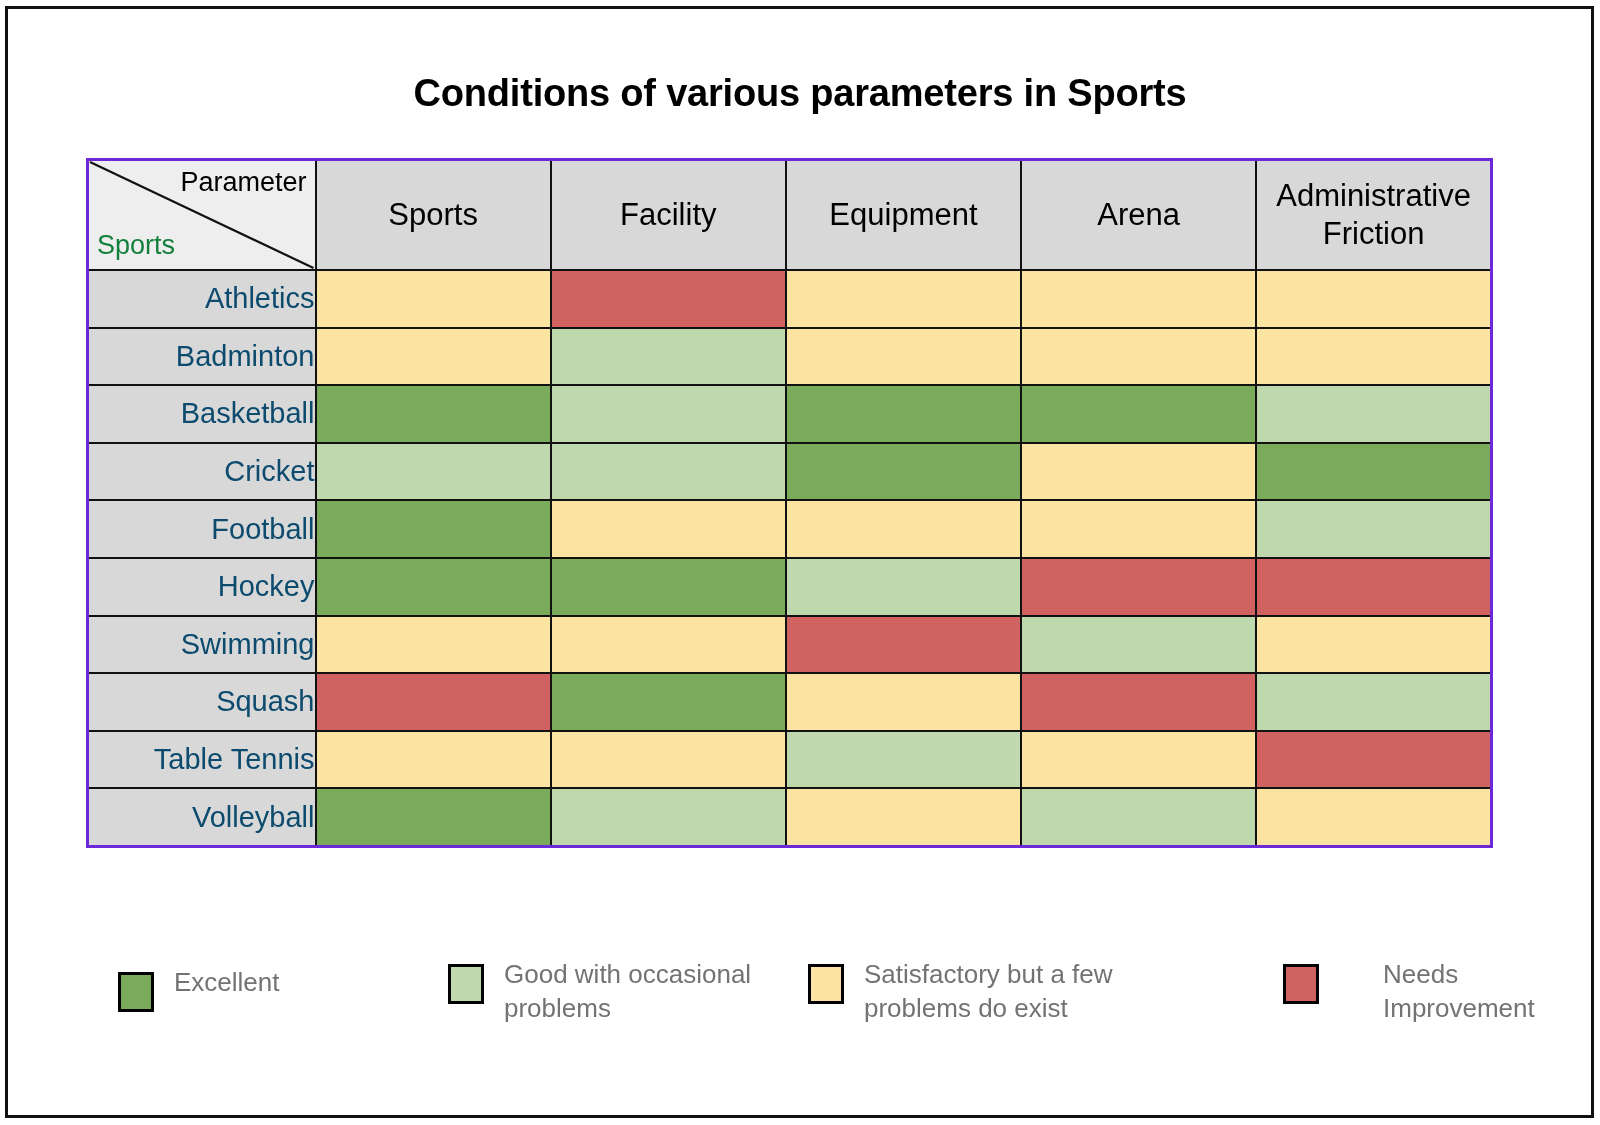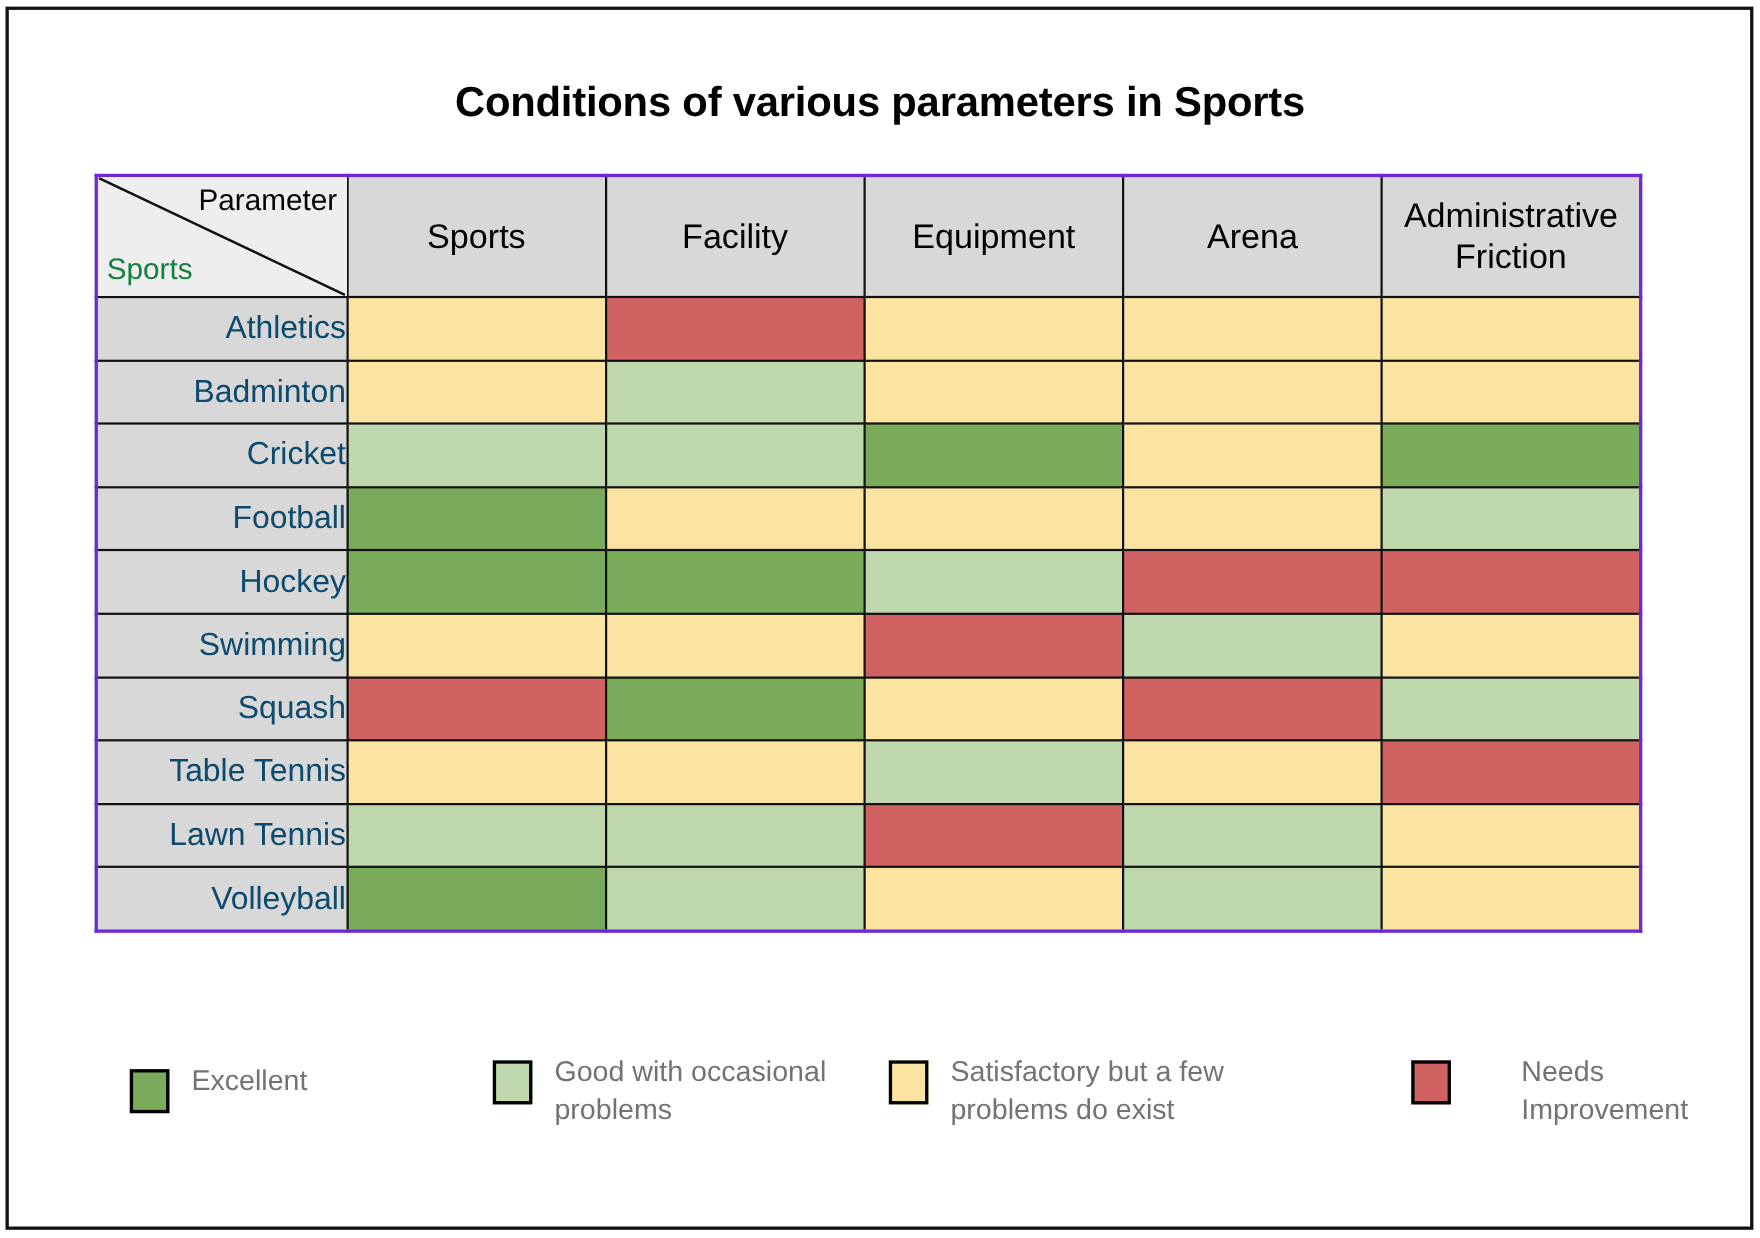--- a/index.html
+++ b/index.html
@@ -214,20 +214,28 @@
           </tr>
           <tr>
             <td class="rowhead">Badminton</td>
             <td class="cell s-satisfactory" title="Badminton / Coach: Satisfactory but a few problems do exist"></td>
             <td class="cell s-good" title="Badminton / Facility: Good with occasional problems"></td>
             <td class="cell s-satisfactory" title="Badminton / Equipment: Satisfactory but a few problems do exist"></td>
             <td class="cell s-satisfactory" title="Badminton / Arena: Satisfactory but a few problems do exist"></td>
             <td class="cell s-satisfactory" title="Badminton / Administrative Friction: Satisfactory but a few problems do exist"></td>
           </tr>
           <tr>
+            <td class="rowhead">Basketball</td>
+            <td class="cell s-excellent" title="Basketball / Coach: Excellent"></td>
+            <td class="cell s-good" title="Basketball / Facility: Good with occasional problems"></td>
+            <td class="cell s-excellent" title="Basketball / Equipment: Excellent"></td>
+            <td class="cell s-excellent" title="Basketball / Arena: Excellent"></td>
+            <td class="cell s-good" title="Basketball / Administrative Friction: Good with occasional problems"></td>
+          </tr>
+          <tr>
             <td class="rowhead">Cricket</td>
             <td class="cell s-good" title="Cricket / Coach: Good with occasional problems"></td>
             <td class="cell s-good" title="Cricket / Facility: Good with occasional problems"></td>
             <td class="cell s-excellent" title="Cricket / Equipment: Excellent"></td>
             <td class="cell s-satisfactory" title="Cricket / Arena: Satisfactory but a few problems do exist"></td>
             <td class="cell s-excellent" title="Cricket / Administrative Friction: Excellent"></td>
           </tr>
           <tr>
             <td class="rowhead">Football</td>
             <td class="cell s-excellent" title="Football / Coach: Excellent"></td>
@@ -260,28 +268,20 @@
             <td class="cell s-needs" title="Squash / Arena: Needs Improvement"></td>
             <td class="cell s-good" title="Squash / Administrative Friction: Good with occasional problems"></td>
           </tr>
           <tr>
             <td class="rowhead">Table Tennis</td>
             <td class="cell s-satisfactory" title="Table Tennis / Coach: Satisfactory but a few problems do exist"></td>
             <td class="cell s-satisfactory" title="Table Tennis / Facility: Satisfactory but a few problems do exist"></td>
             <td class="cell s-good" title="Table Tennis / Equipment: Good with occasional problems"></td>
             <td class="cell s-satisfactory" title="Table Tennis / Arena: Satisfactory but a few problems do exist"></td>
             <td class="cell s-needs" title="Table Tennis / Administrative Friction: Needs Improvement"></td>
-          </tr>
-          <tr>
-            <td class="rowhead">Lawn Tennis</td>
-            <td class="cell s-good" title="Lawn Tennis / Coach: Good with occasional problems"></td>
-            <td class="cell s-good" title="Lawn Tennis / Facility: Good with occasional problems"></td>
-            <td class="cell s-needs" title="Lawn Tennis / Equipment: Needs Improvement"></td>
-            <td class="cell s-good" title="Lawn Tennis / Arena: Good with occasional problems"></td>
-            <td class="cell s-satisfactory" title="Lawn Tennis / Administrative Friction: Satisfactory but a few problems do exist"></td>
           </tr>
           <tr>
             <td class="rowhead">Volleyball</td>
             <td class="cell s-excellent" title="Volleyball / Coach: Excellent"></td>
             <td class="cell s-good" title="Volleyball / Facility: Good with occasional problems"></td>
             <td class="cell s-satisfactory" title="Volleyball / Equipment: Satisfactory but a few problems do exist"></td>
             <td class="cell s-good" title="Volleyball / Arena: Good with occasional problems"></td>
             <td class="cell s-satisfactory" title="Volleyball / Administrative Friction: Satisfactory but a few problems do exist"></td>
           </tr>
         </tbody>

